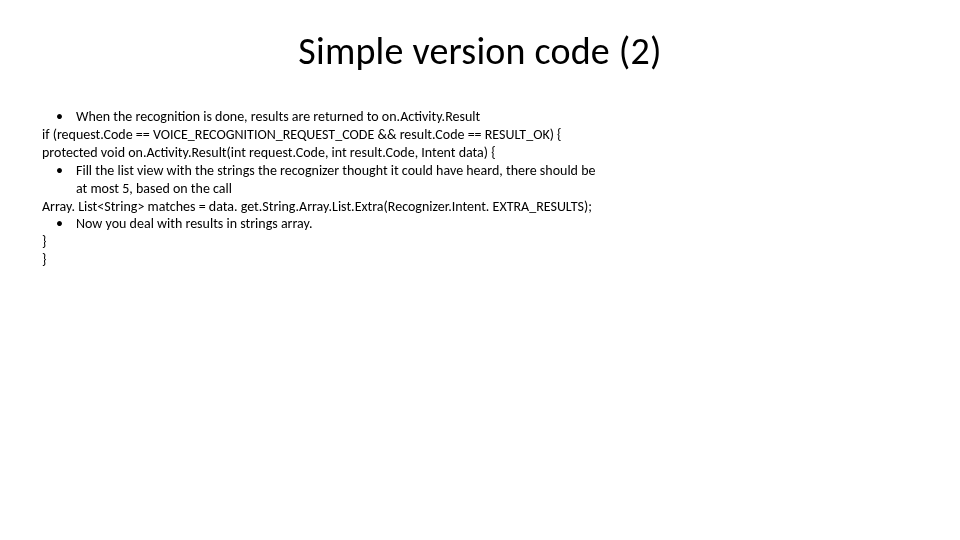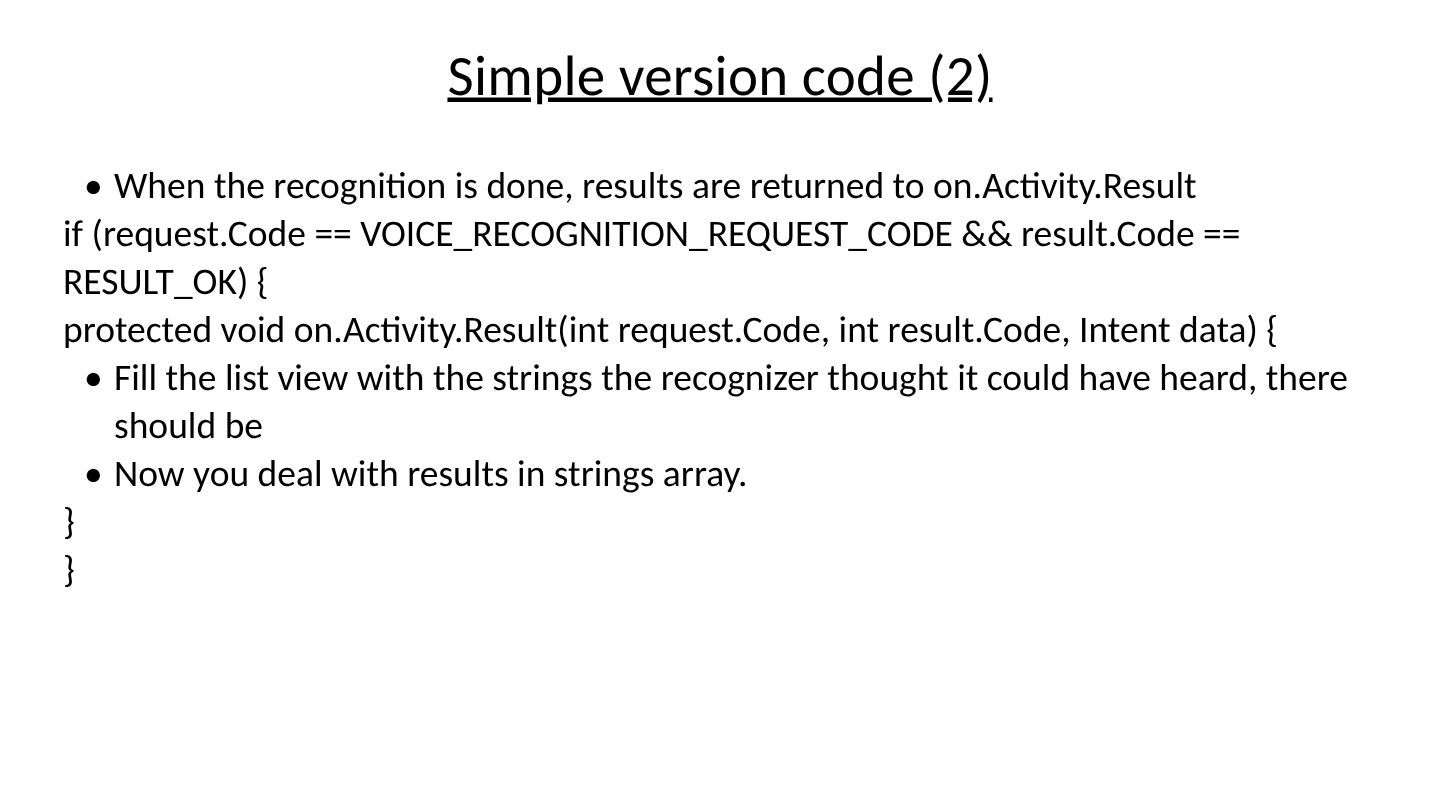--- a/index.html
+++ b/index.html
@@ -16,24 +16,23 @@
     height: 540px;
     box-sizing: border-box;
     padding: 28px 40px 40px 40px;
   }
   .title {
     text-align: center;
     font-size: 38px;
     font-weight: 400;
     margin: 0 0 34px 0;
     letter-spacing: 0.2px;
-    text-decoration: underline;
   }
   .body {
-    font-size: 25px;
+    font-size: 14px;
     line-height: 1.28;
   }
   .body p {
     margin: 0;
   }
   .bullet {
     padding-left: 36px;
     position: relative;
   }
   .bullet::before {
@@ -51,17 +50,19 @@
 <body>
 
 <div class="slide">
   <h1 class="title">Simple version code (2)</h1>
 
   <div class="body">
     <p class="bullet">When the recognition is done, results are returned to on.Activity.Result</p>
     <p class="plain"> if (request.Code == VOICE_RECOGNITION_REQUEST_CODE &amp;&amp; result.Code == RESULT_OK) {</p>
     <p class="plain"> protected void on.Activity.Result(int request.Code, int result.Code, Intent data) {</p>
     <p class="bullet">Fill the list view with the strings the recognizer thought it could have heard, there should be</p>
+    <p class="indent2">at most 5, based on the call</p>
+    <p class="plain">Array. List&lt;String&gt; matches = data. get.String.Array.List.Extra(Recognizer.Intent. EXTRA_RESULTS);</p>
     <p class="bullet">Now you deal with results in strings array.</p>
     <p class="plain">}</p>
     <p class="plain">}</p>
   </div>
 </div>
 
 </body></html>

